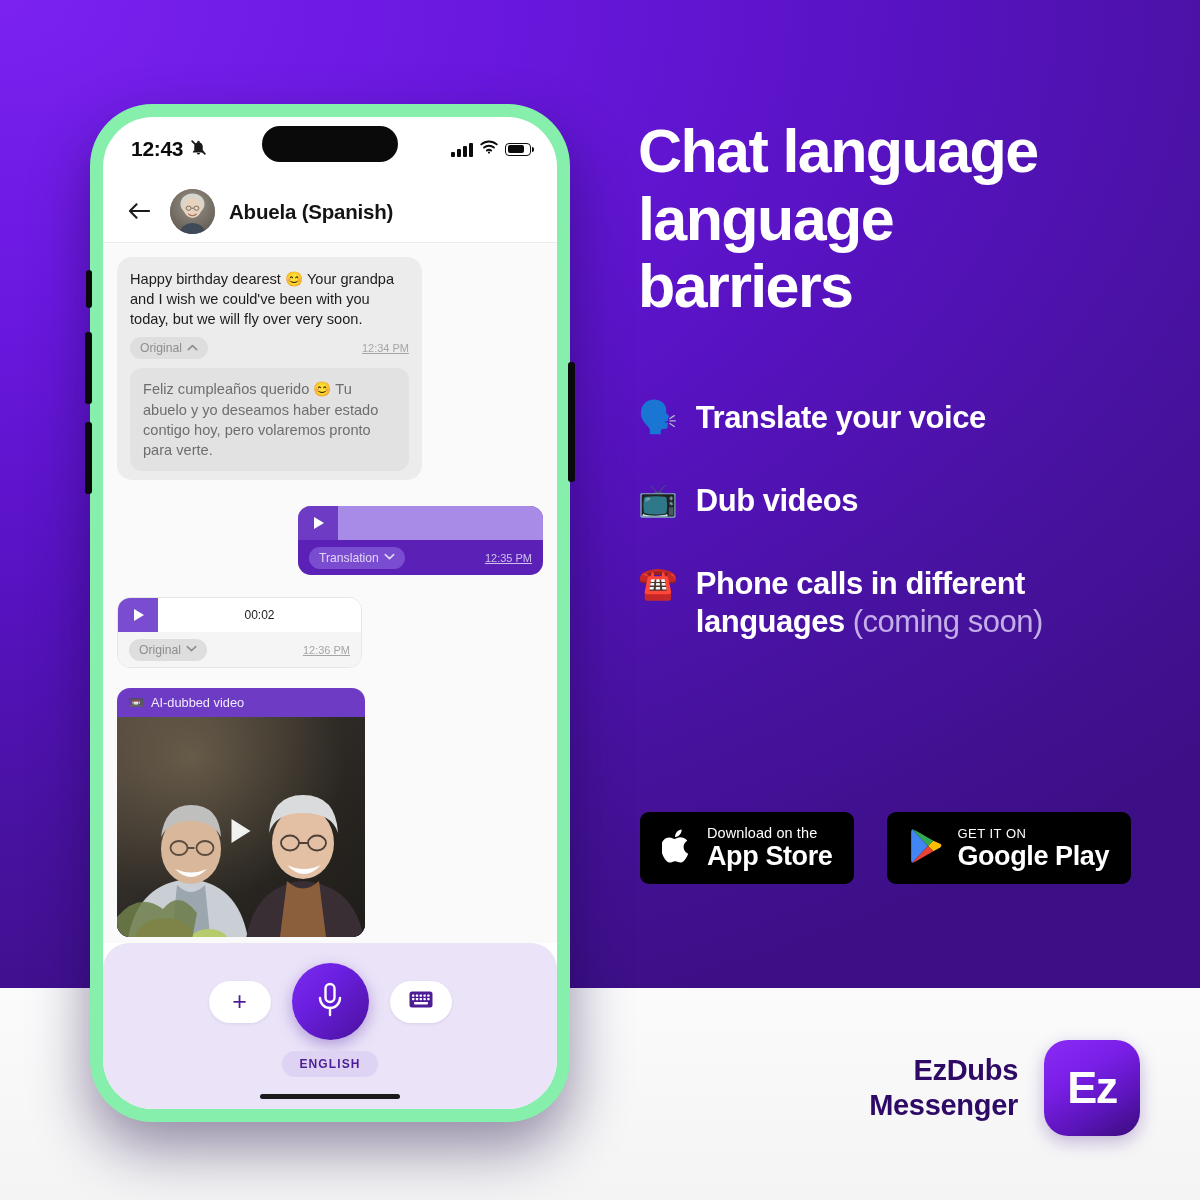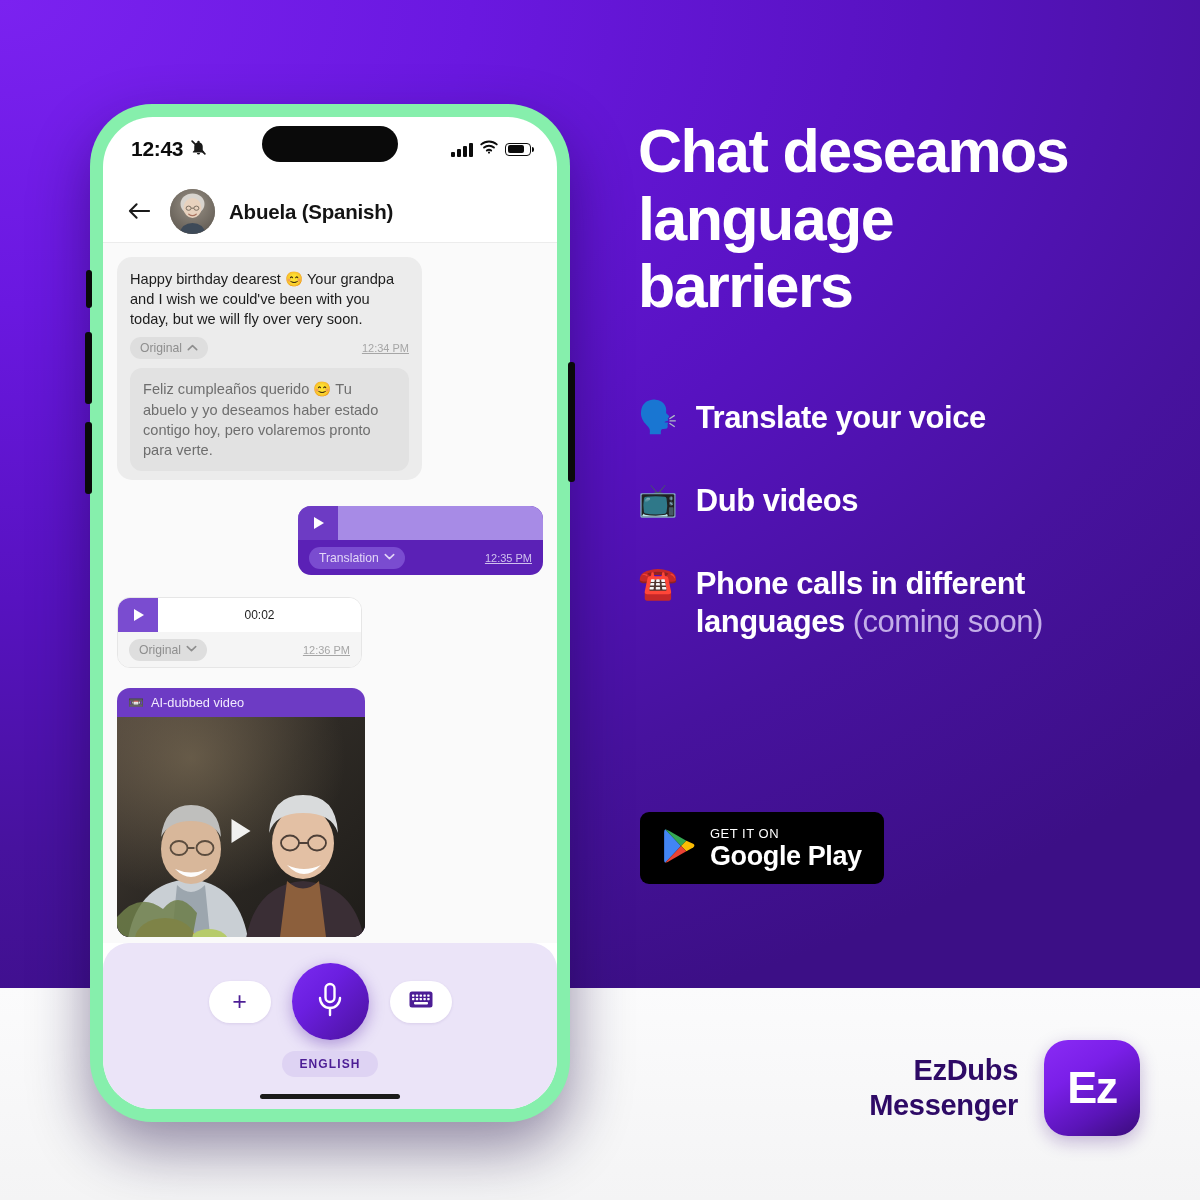--- a/index.html
+++ b/index.html
@@ -420,21 +420,21 @@
       </div>
       <span class="lang-pill">ENGLISH</span>
       <div class="home-ind"></div>
     </div>
 
   </div>
 </div>
 
 <div class="right">
   <div class="headline">
-    <div>Chat deseamos</div>
+    <div>Chat language</div>
     <div>language</div>
     <div>barriers</div>
   </div>
 
   <div class="features">
     <div class="feat">
       <span class="feat-ico">🗣️</span>
       <span class="feat-txt">Translate your voice</span>
     </div>
     <div class="feat">
@@ -442,20 +442,32 @@
       <span class="feat-txt">Dub videos</span>
     </div>
     <div class="feat">
       <span class="feat-ico">☎️</span>
       <span class="feat-txt"><span>Phone calls in different languages</span> <span class="soon">(coming soon)</span></span>
     </div>
   </div>
 </div>
 
 <div class="badges">
+  <div class="badge">
+    <span>
+      <svg width="32" height="38" viewBox="0 0 32 38" fill="#fff">
+        <path d="M21.6 20.1c0-4.3 3.5-6.3 3.6-6.4-2-2.9-5-3.3-6.1-3.3-2.6-.3-5 1.5-6.3 1.5s-3.3-1.5-5.5-1.4c-2.8 0-5.4 1.6-6.9 4.2-2.9 5.1-.7 12.6 2.1 16.7 1.4 2 3.1 4.3 5.3 4.2 2.1-.1 2.9-1.4 5.4-1.4s3.3 1.4 5.5 1.3c2.3 0 3.7-2 5.1-4.1 1.6-2.3 2.3-4.6 2.3-4.7-.1 0-4.4-1.7-4.5-6.6z"></path>
+        <path d="M17.9 7.6c1.1-1.4 1.9-3.3 1.7-5.2-1.6.1-3.6 1.1-4.8 2.5-1 1.2-2 3.2-1.7 5 1.8.2 3.6-.9 4.8-2.3z"></path>
+      </svg>
+    </span>
+    <span class="badge-lines">
+      <span class="bl-small">Download on the</span>
+      <span class="bl-big">App Store</span>
+    </span>
+  </div>
   <div class="badge">
     <span>
       <svg width="35" height="38" viewBox="0 0 36 40">
         <path d="M3 2.3 C2.2 2.9 1.8 3.9 1.8 5.2 v29.6 c0 1.3.4 2.3 1.2 2.9 L19.6 20 Z" fill="#4285F4"></path>
         <path d="M3 2.3 L19.6 20 L25.2 14.4 L7.4 4.2 C5.6 3.2 4 2.6 3 2.3 Z" fill="#34A853"></path>
         <path d="M25.2 14.4 L19.6 20 L25.2 25.6 L32.4 21.5 c1.7-1 1.7-2.9 0-3.9 Z" fill="#FBBC04"></path>
         <path d="M3 37.7 c1-.3 2.6-.9 4.4-1.9 l17.8-10.2 L19.6 20 Z" fill="#EA4335"></path>
       </svg>
     </span>
     <span class="badge-lines">

